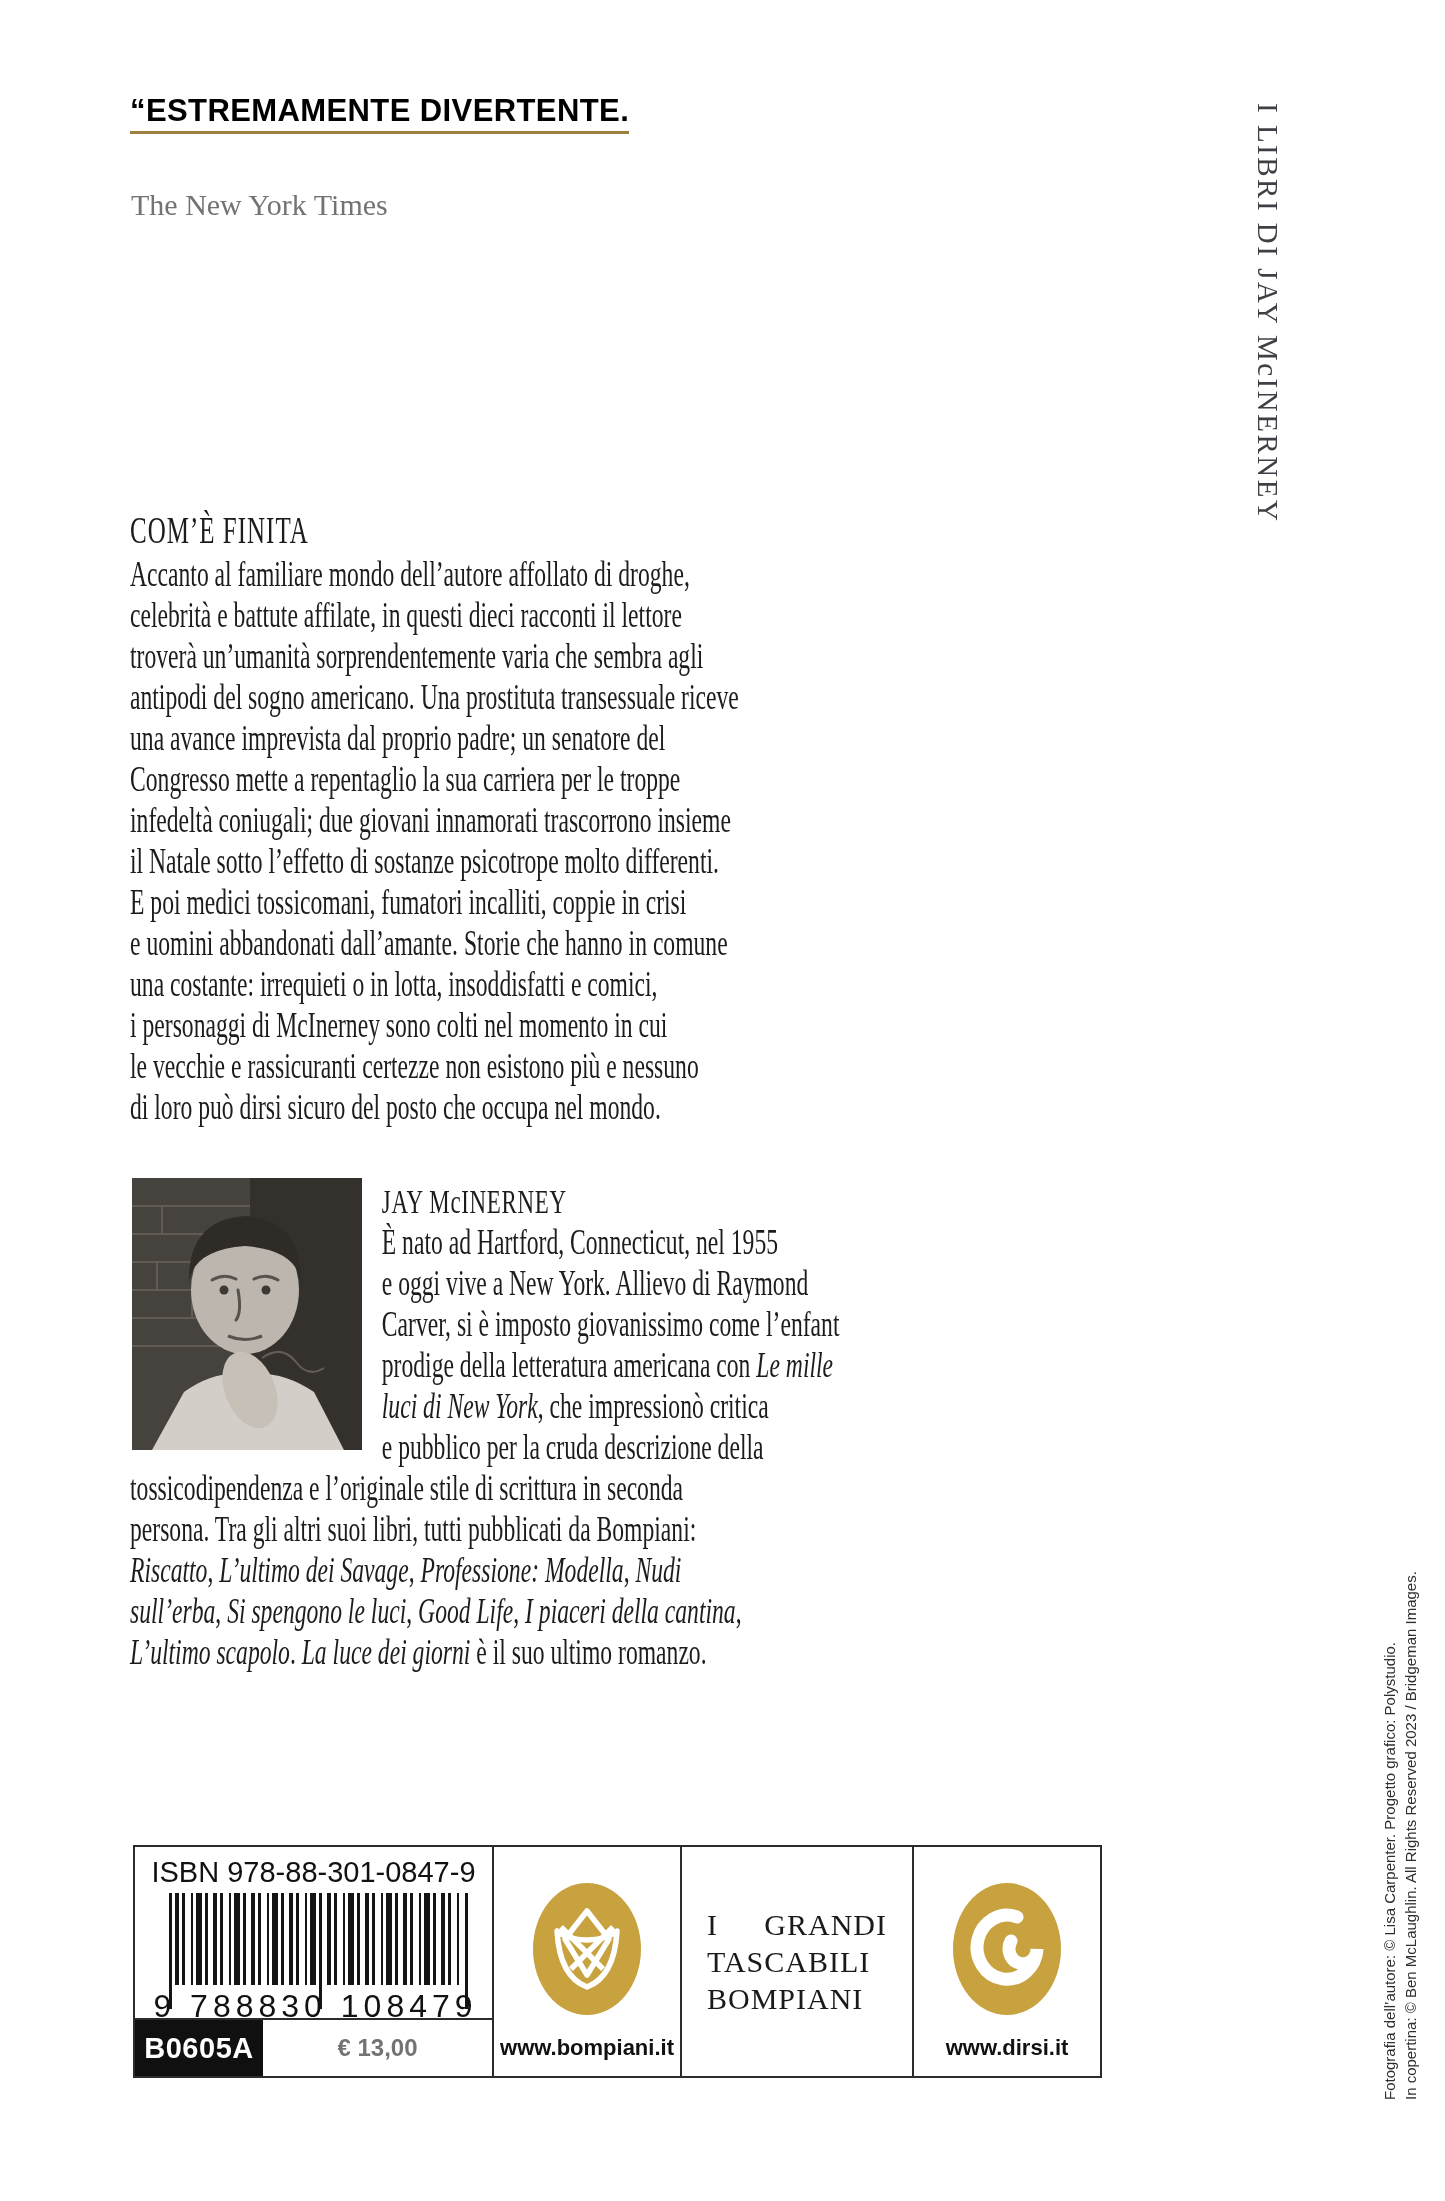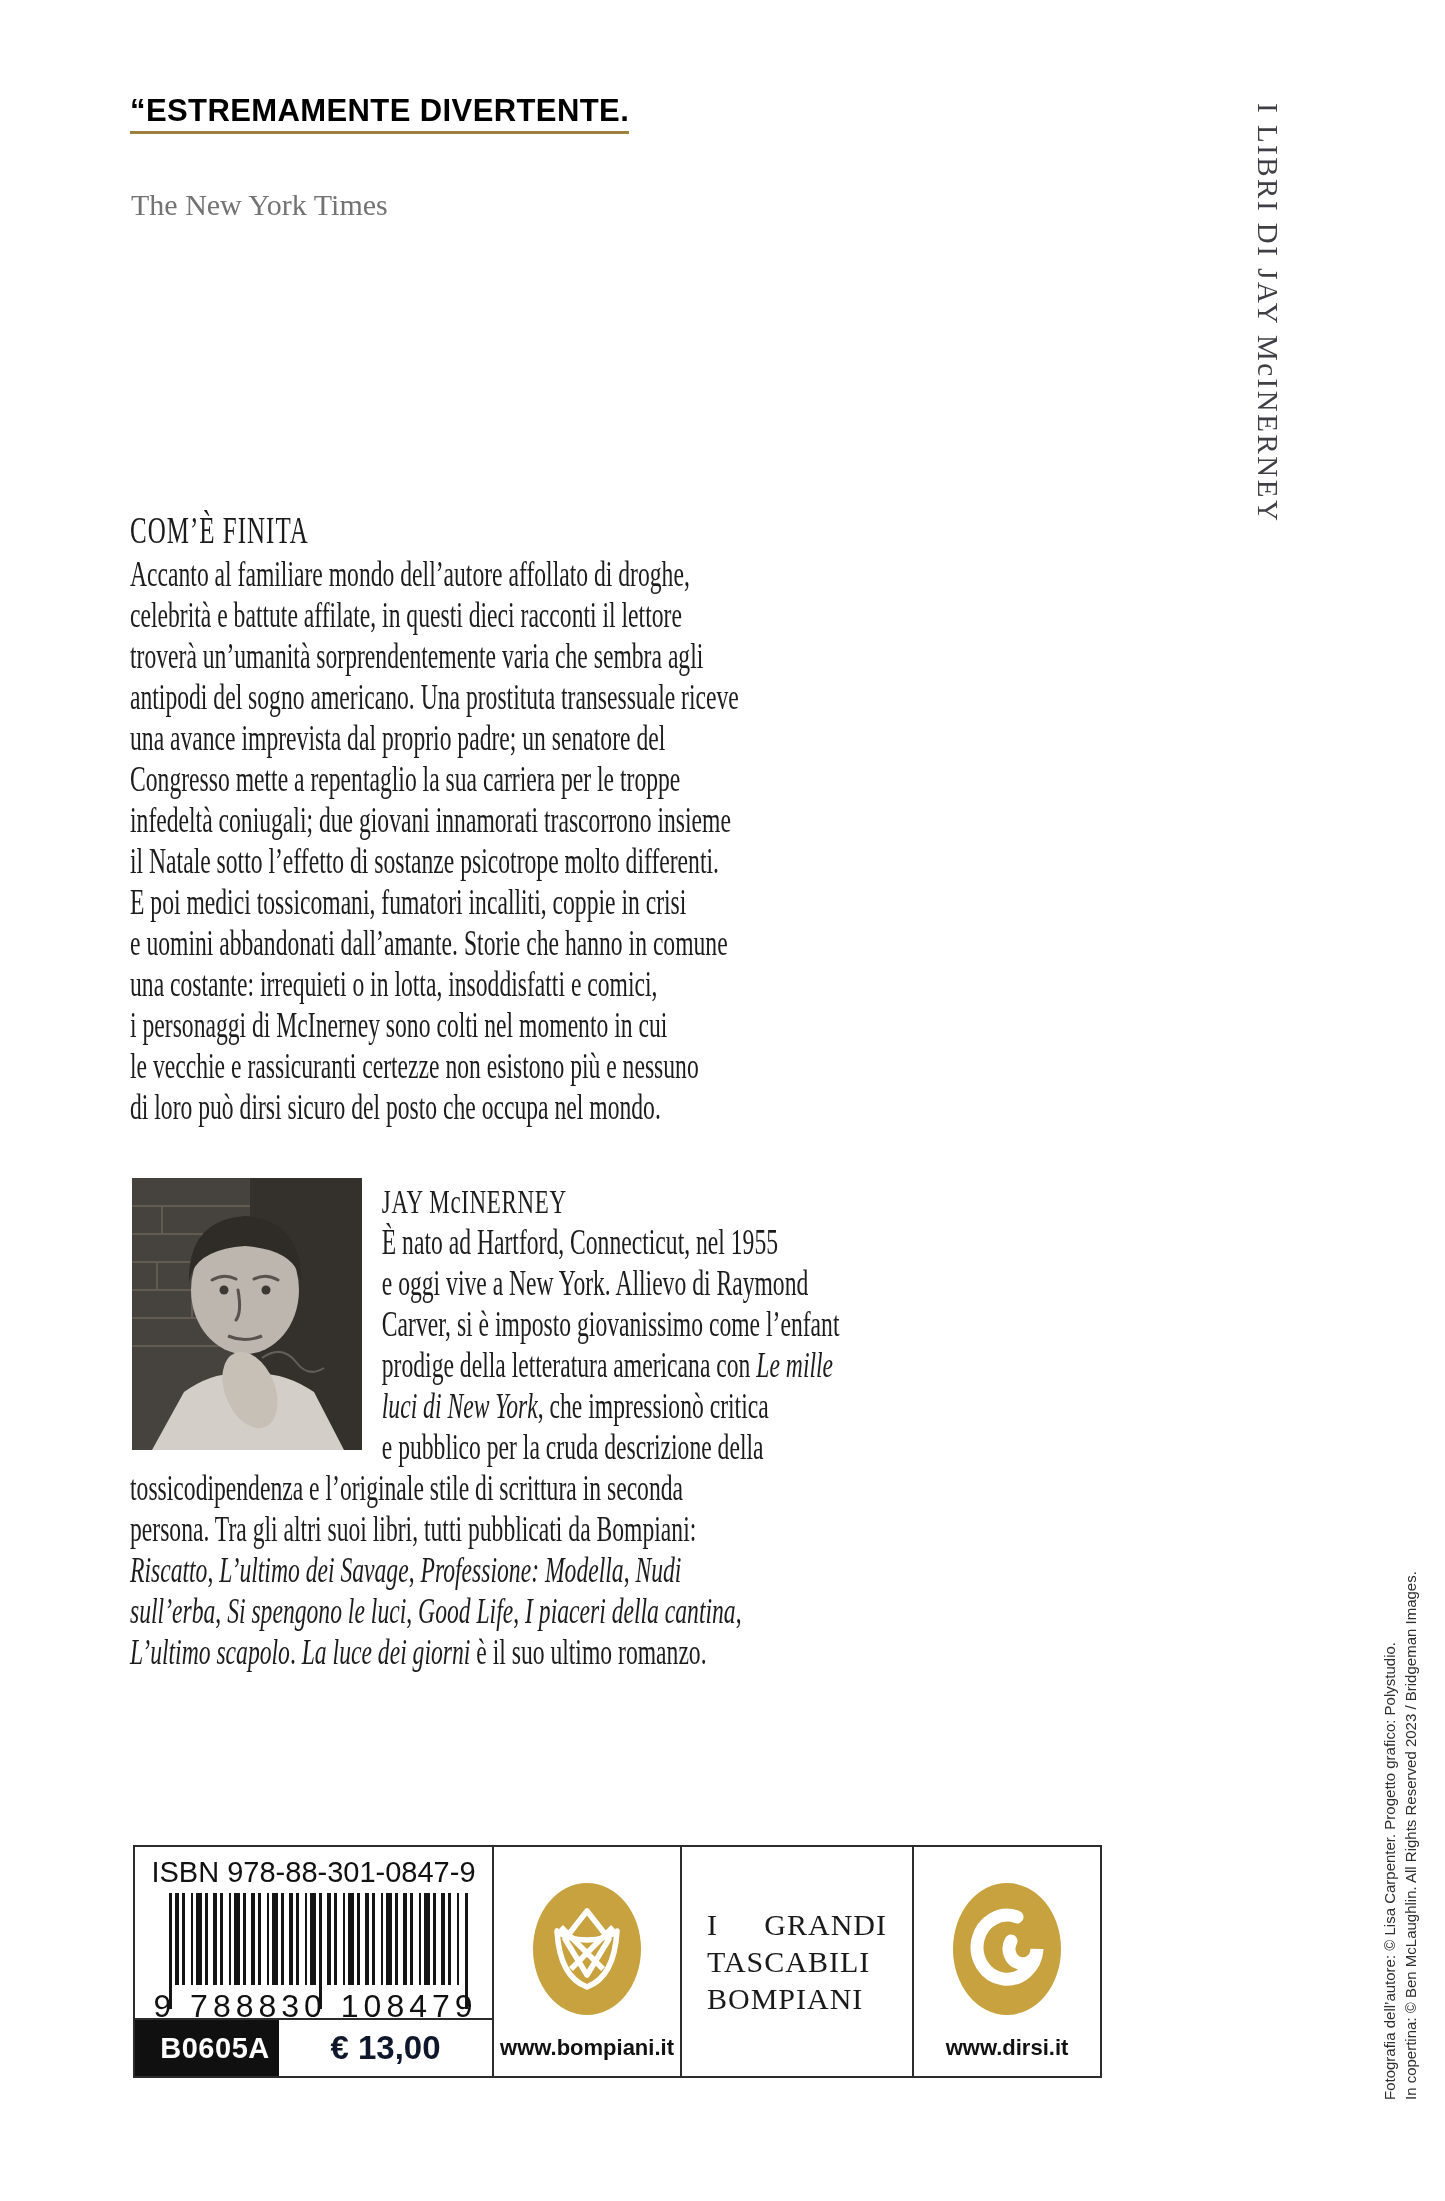--- a/index.html
+++ b/index.html
@@ -51,23 +51,23 @@
              #141414 0 4px, #fff 4px 7px, #141414 7px 10px, #fff 10px 16px,
              #141414 16px 18px, #fff 18px 21px, #141414 21px 27px, #fff 27px 30px,
              #141414 30px 33px, #fff 33px 38px);}
   .guard{position:absolute; top:0; width:3px; height:116px; background:#141414;}
   .g1{left:-6px;} .g2{left:50%;} .g3{right:-6px;}
   .barcode-digits{position:absolute; top:141px; left:10px; right:6px; text-align:center;
                   font-size:32px; letter-spacing:5px; color:#111; white-space:nowrap;}
   .price-row{position:absolute; left:0; right:0; bottom:0; height:56px;
              border-top:2px solid #2c2c2c; display:flex;}
   .code-box{width:128px; background:#101010; color:#fff; display:flex; align-items:center;
-            justify-content:center; font-weight:bold; font-size:29px; letter-spacing:.5px;padding-left:16px;}
+            justify-content:center; font-weight:bold; font-size:29px; letter-spacing:.5px;}
   .price-box{flex:1; display:flex; align-items:center; justify-content:center;
-             font-weight:bold; font-size:33px; color:#0f172a;}
+             font-weight:bold; font-size:24px; color:#737373;}
   .series-block{font-family:"Liberation Serif", serif; font-size:30px; line-height:37px;
                 color:#1a1a1a; width:180px;}
   .series-block div{text-align:justify; text-align-last:justify; letter-spacing:1px;}
   .logo{position:absolute; top:36px; left:50%; transform:translateX(-50%);}
   .url{position:absolute; bottom:15px; left:0; right:0; text-align:center;
        font-weight:bold; font-size:22px; color:#111;}
 
   
   .credits{position:absolute; left:1379px; top:2100px; transform:rotate(-90deg);
            transform-origin:0 0; font-family:"Liberation Sans", sans-serif;

